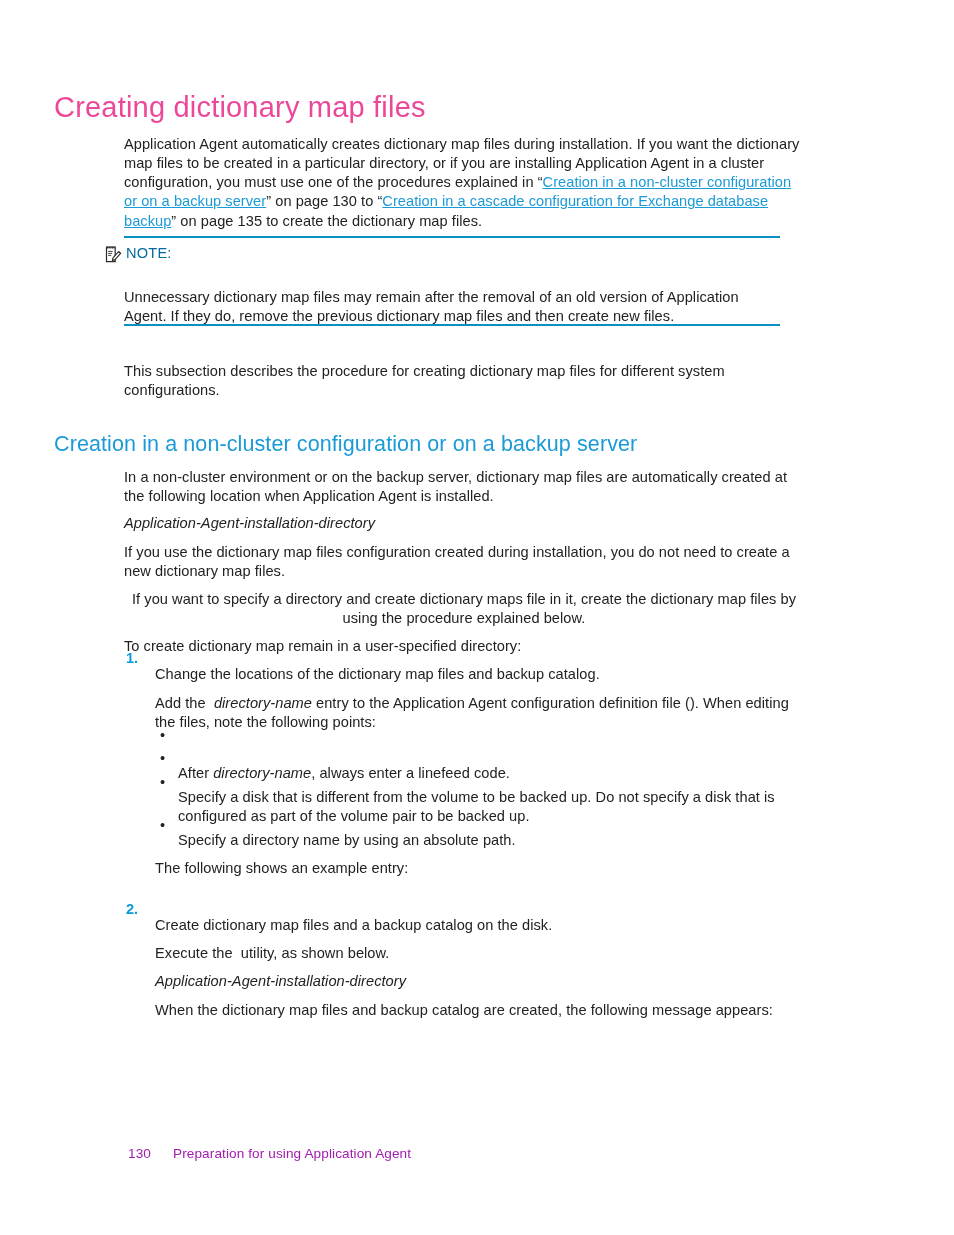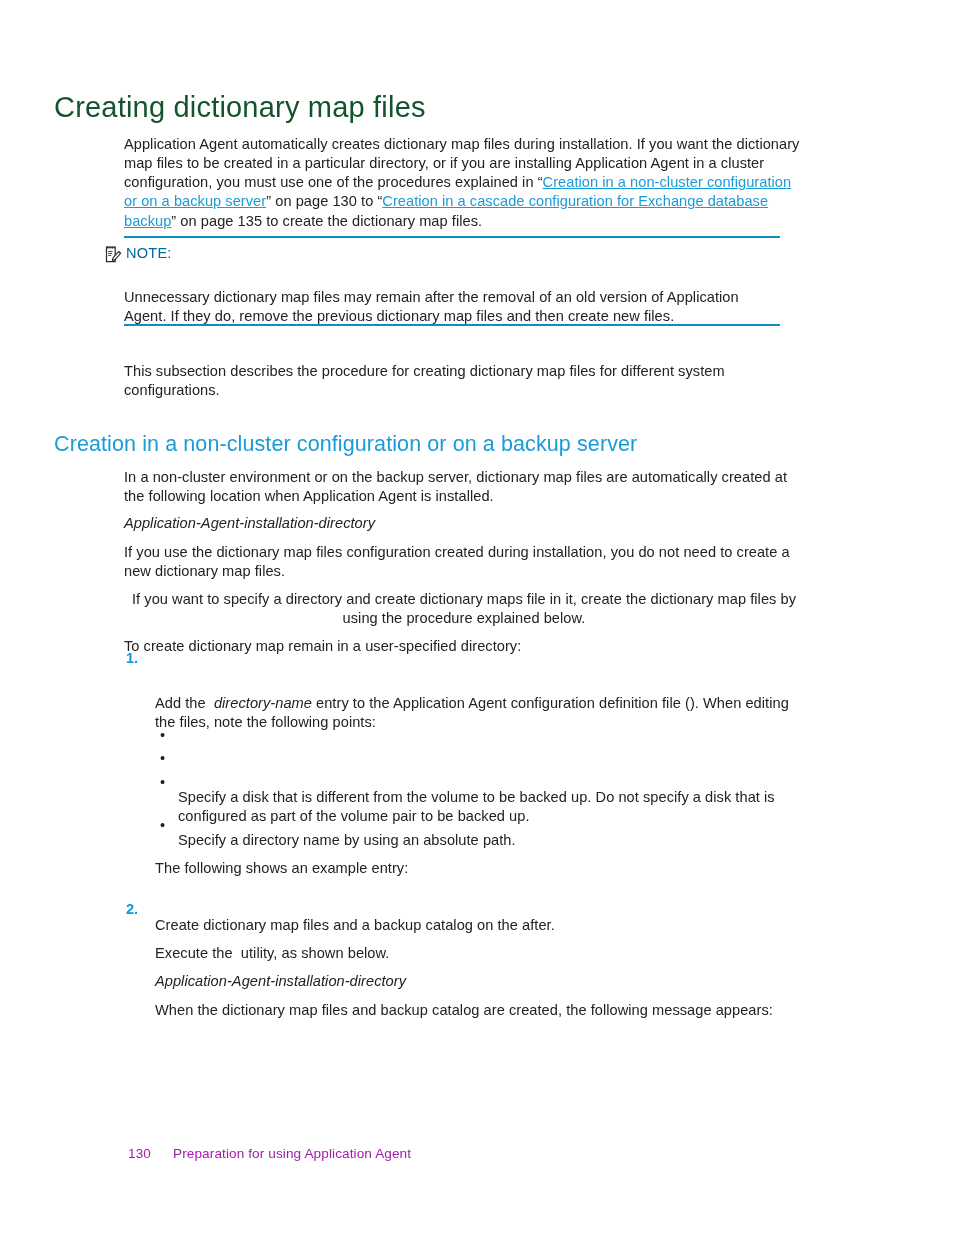--- a/index.html
+++ b/index.html
@@ -22,21 +22,21 @@
   }
 
   
   .page-title {
     position: absolute;
     left: 54px;
     top: 73px;
     font-size: 29px;
     font-weight: 400;
     letter-spacing: 0.2px;
-    color: #14532d;
+    color: #ec4899;
     line-height: 1.1;
     white-space: nowrap;
   }
 
   
   .body-text {
     position: absolute;
     font-size: 14.6px;
     line-height: 19.3px;
     color: #222222;
@@ -169,44 +169,49 @@
 
   <p class="body-text ital" style="left:124px; top:499px; width:676px;">Application-Agent-installation-directory</p>
 
   <p class="body-text" style="left:124px; top:528px; width:680px;">If you use the dictionary map files configuration created during installation, you do not need to create a new dictionary map files.</p>
 
   <p class="body-text" style="left:124px; top:575px; width:680px;text-align:center;">If you want to specify a directory and create dictionary maps file in it, create the dictionary map files by using the procedure explained below.</p>
 
   <p class="body-text" style="left:124px; top:622px; width:680px;">To create dictionary map remain in a user-specified directory:</p>
 
   <span class="list-num" style="left:126px; top:650px;">1.</span>
+  <p class="body-text" style="left:155px; top:650px; width:650px;">Change the locations of the dictionary map files and backup catalog.</p>
 
   <p class="body-text" style="left:155px; top:679px; width:648px;">
     <span>Add the</span>
     <span class="code-gap">                    </span>
     <span class="ital">directory-name</span>
     <span>entry to the Application Agent configuration definition file (</span><span class="code-gap">            </span><span>). When editing the files, note the following points:</span>
   </p>
 
   <span class="bullet-dot" style="left:160px; top:726px;">•</span>
 
   <span class="bullet-dot" style="left:160px; top:749px;">•</span>
+  <p class="body-text" style="left:178px; top:749px; width:625px;">
+    <span>After</span>
+    <span class="ital">directory-name</span><span>, always enter a linefeed code.</span>
+  </p>
 
   <span class="bullet-dot" style="left:160px; top:773px;">•</span>
   <p class="body-text" style="left:178px; top:773px; width:625px;">Specify a disk that is different from the volume to be backed up. Do not specify a disk that is configured as part of the volume pair to be backed up.</p>
 
   <span class="bullet-dot" style="left:160px; top:816px;">•</span>
   <p class="body-text" style="left:178px; top:816px; width:625px;">Specify a directory name by using an absolute path.</p>
 
   <p class="body-text" style="left:155px; top:844px; width:640px;">The following shows an example entry:</p>
 
   <div class="code-block" style="left:155px; top:870px;">                                          </div>
 
   <span class="list-num" style="left:126px; top:901px;">2.</span>
-  <p class="body-text" style="left:155px; top:901px; width:650px;">Create dictionary map files and a backup catalog on the after.</p>
+  <p class="body-text" style="left:155px; top:901px; width:650px;">Create dictionary map files and a backup catalog on the disk.</p>
 
   <p class="body-text" style="left:155px; top:929px; width:648px;">
     <span>Execute the</span>
     <span class="code-gap">                 </span>
     <span>utility, as shown below.</span>
   </p>
 
   <p class="body-text" style="left:155px; top:957px; width:648px;">
     <span class="code-gap">          </span><span class="ital">Application-Agent-installation-directory</span>
   </p>

